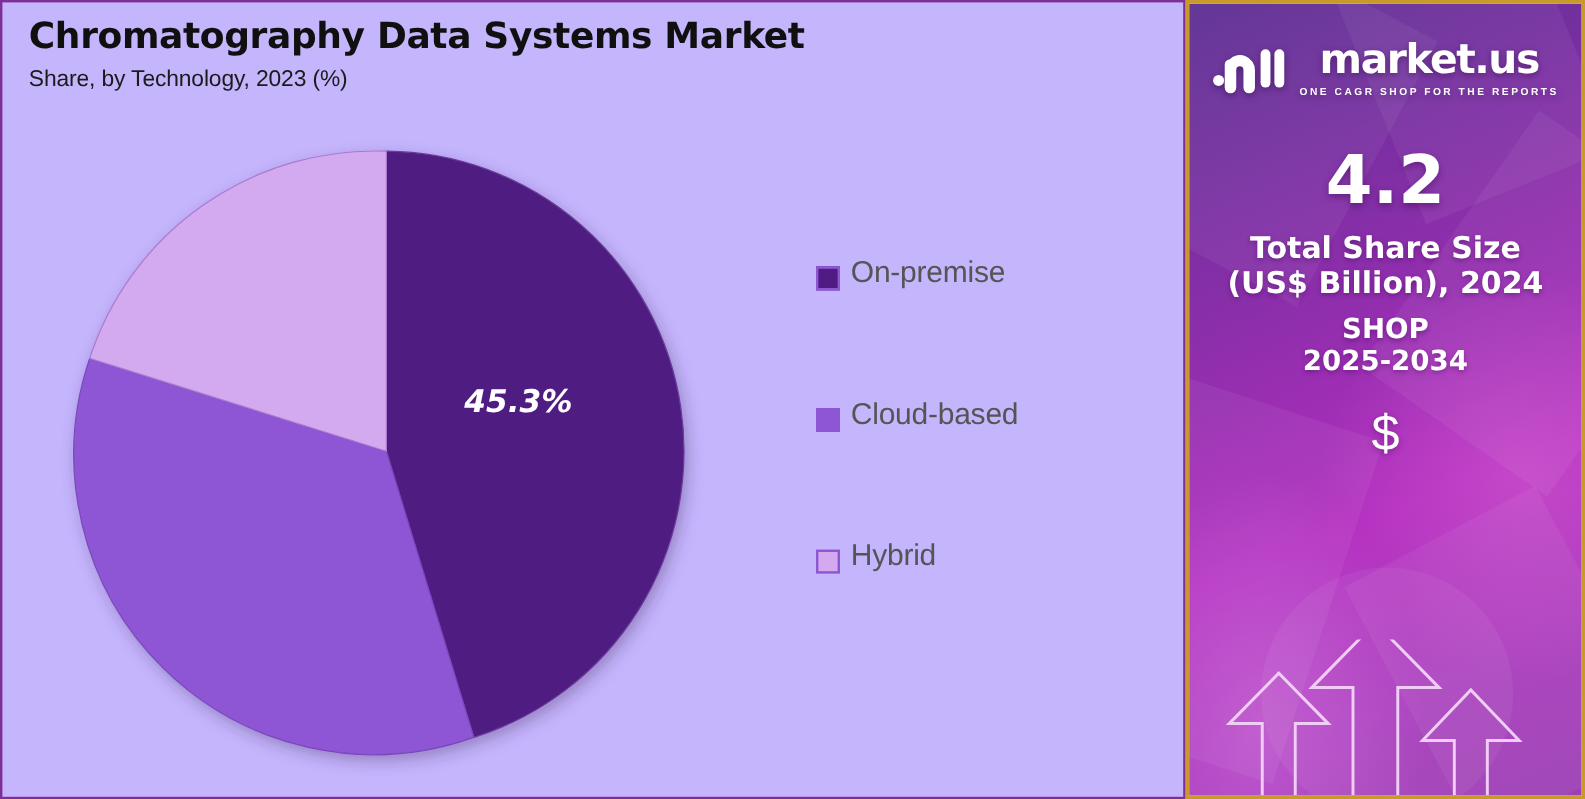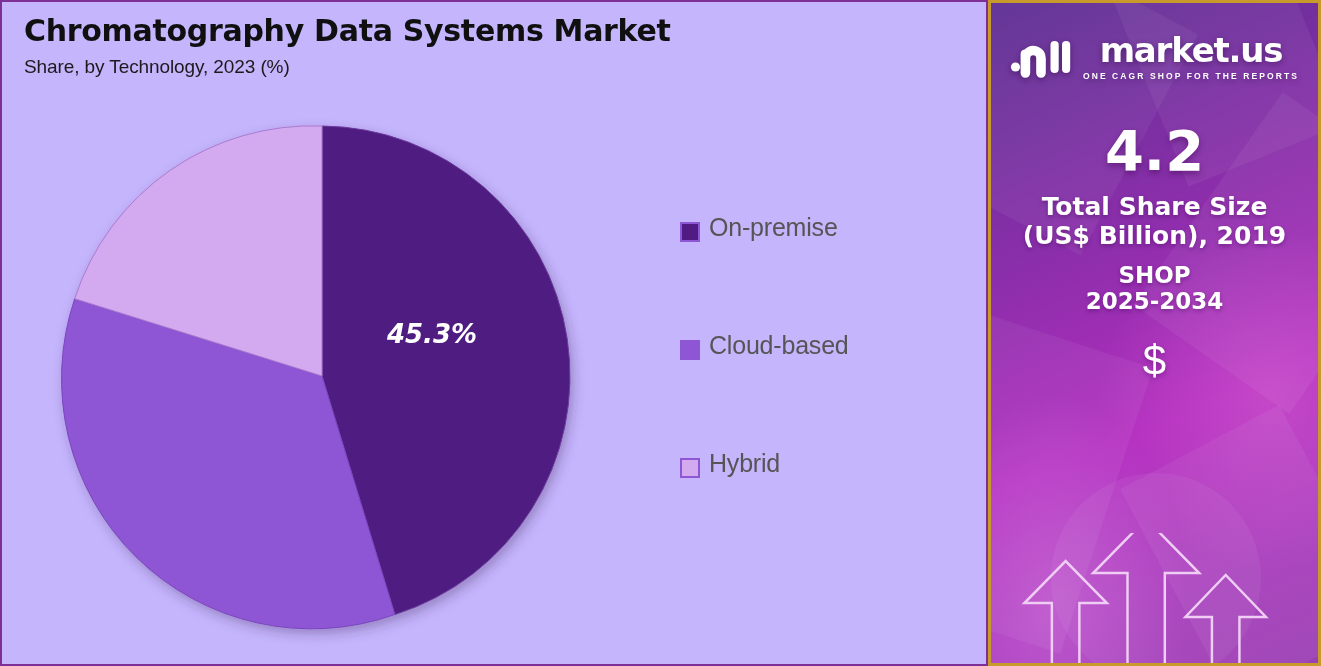--- a/index.html
+++ b/index.html
@@ -180,21 +180,21 @@
         </svg>
         <div class="logo-text">
           <div class="logo-word">market.us</div>
           <div class="logo-tag">ONE CAGR SHOP FOR THE REPORTS</div>
         </div>
       </div>
 
       <div class="big-num num-1">4.2</div>
       <div class="cap">
         <span>Total Share Size</span><br>
-        <span>(US$ Billion), 2019</span>
+        <span>(US$ Billion), 2024</span>
       </div>
 
       <div class="cap cap-small">
         <span>SHOP</span><br>
         <span>2025-2034</span>
       </div>
 
       <div class="dollar">$</div>
     </div>
   </div>

